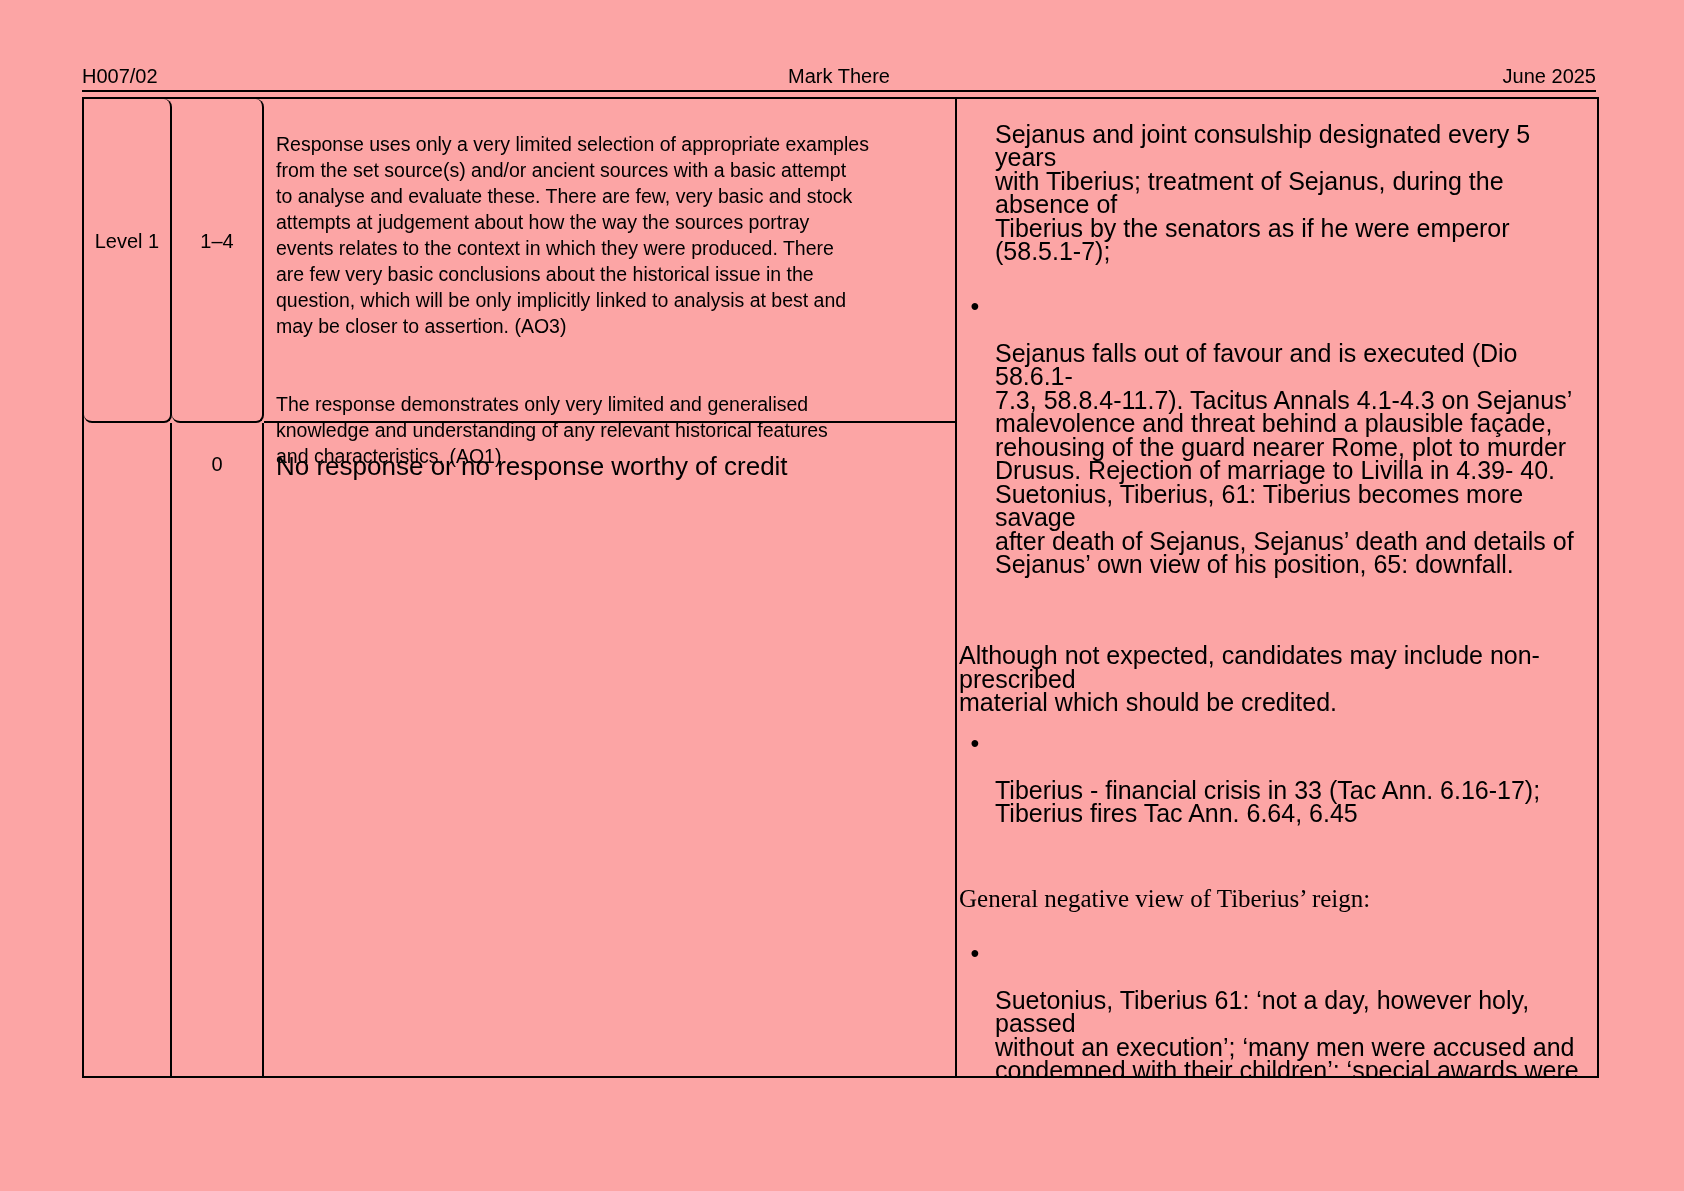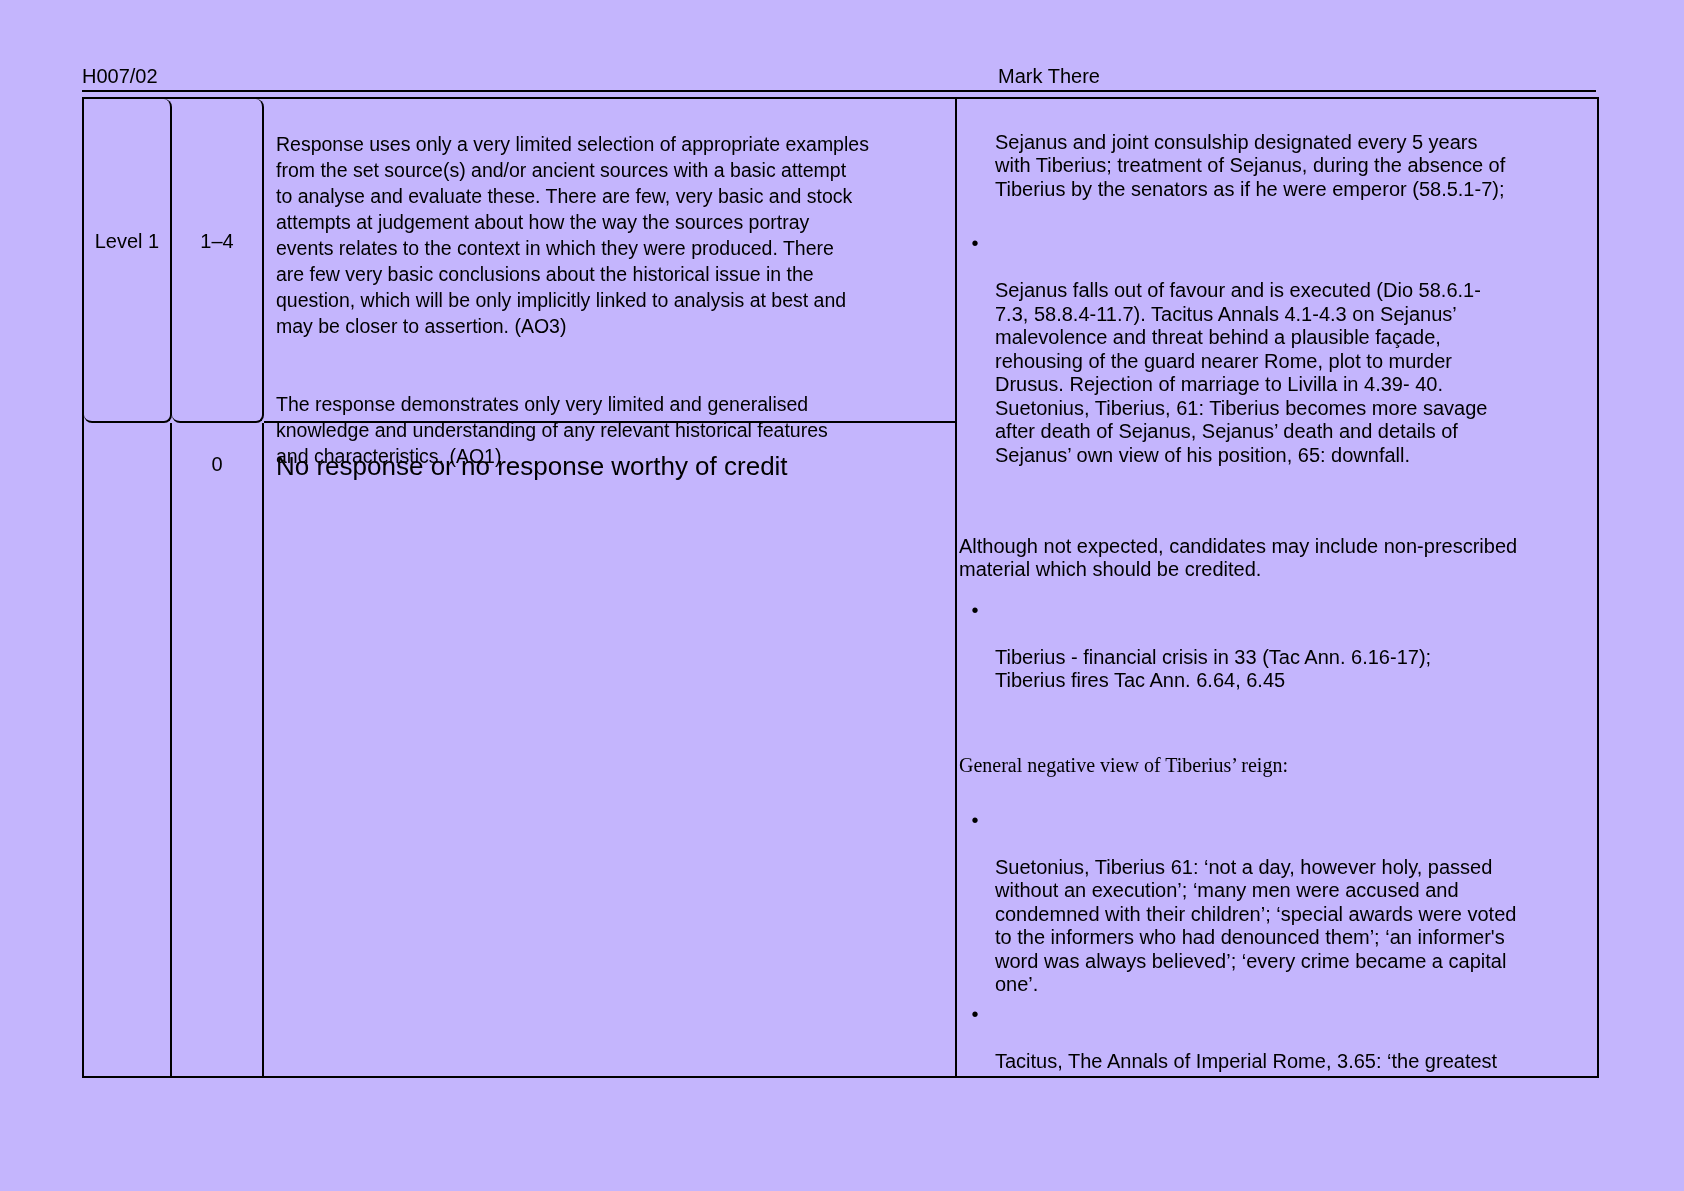--- a/index.html
+++ b/index.html
@@ -1,18 +1,18 @@
 <!DOCTYPE html>
 <html><head>
 <meta charset="utf-8">
 <style>
   * { margin:0; padding:0; box-sizing:border-box; }
   html,body { background:#fff; }
   body { font-family:"Liberation Sans", sans-serif; color:#000; }
-  .page { position:relative; width:1684px; height:1191px; background:#c4b5fd; overflow:hidden; }
+  .page { position:relative; width:1684px; height:1191px; background:#fca5a5; overflow:hidden; }
 
   
   .header {
     position:absolute; left:82px; top:64px; width:1514px; height:28px;
     display:flex; align-items:flex-end; font-size:20px; line-height:24px;
     border-bottom:2px solid #000; padding-bottom:2px;
   }
   .header .h-left  { width:420px; text-align:left; }
   .header .h-mid   { flex:1; text-align:center; }
   .header .h-right { width:420px; text-align:right; }
@@ -38,21 +38,21 @@
     font-size:20px; padding-top:30px;
   }
   .c-desc {
     font-size:19.5px; line-height:26px; padding:6px 8px 16px 12px;
     white-space:pre-line;
   }
   .c-desc .para + .para { margin-top:26px; }
   .c-desc2 { font-size:26px; line-height:26px; padding:30px 8px 0 12px; }
 
   
-  .c-guidance { font-size:20px; line-height:23.5px; padding-top:8px; overflow:hidden; }
+  .c-guidance { font-size:25px; line-height:23.5px; padding-top:0; overflow:hidden; }
   .g-block { position:relative; white-space:pre-line; }
   .g-indent { margin-left:38px; margin-right:6px; }
   .g-flush  { margin-left:2px;  margin-right:2px; }
   .g-bullet { margin-left:38px; margin-right:4px; }
   .g-bullet .bullet {
     position:absolute; left:-30px; top:0; width:20px; text-align:center;
   }
   .gb1 { margin-top:0; }
   .gb2 { margin-top:31px; }
   .gb3 { margin-top:44px; }
@@ -62,20 +62,21 @@
   .gb7 { margin-top:6px; }
 </style>
 </head>
 <body>
 
 <div class="page">
 
   <div class="header">
     <span class="h-left">H007/02</span>
     <span class="h-mid">Mark There</span>
+    <span class="h-right">June 2025</span>
   </div>
 
   <div class="mark-table">
 
     <div class="cell row1 c-level">
       <span>Level 1</span>
     </div>
     <div class="cell row1 c-marks">
       <span>1–4</span>
     </div>

